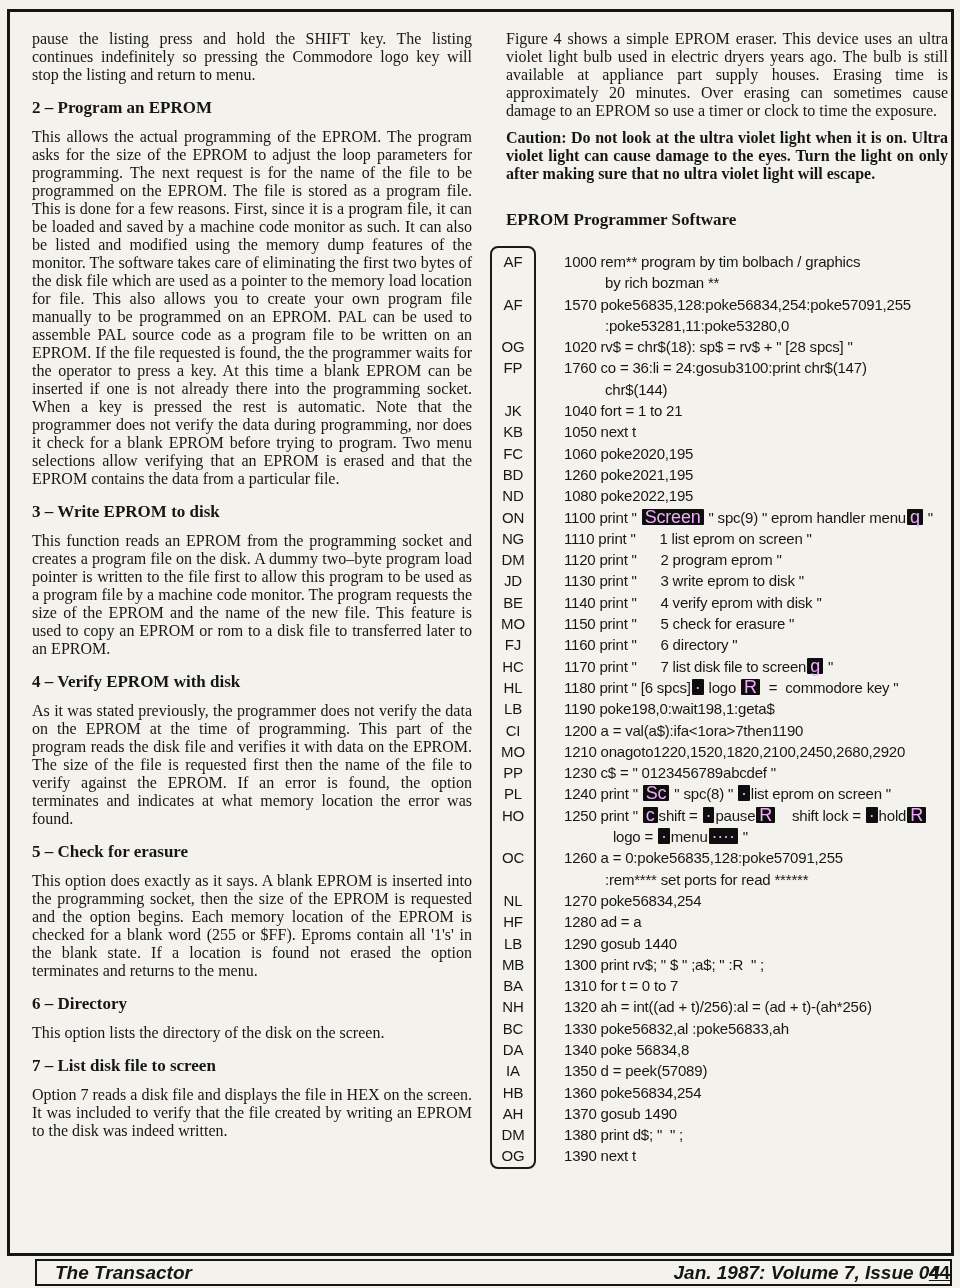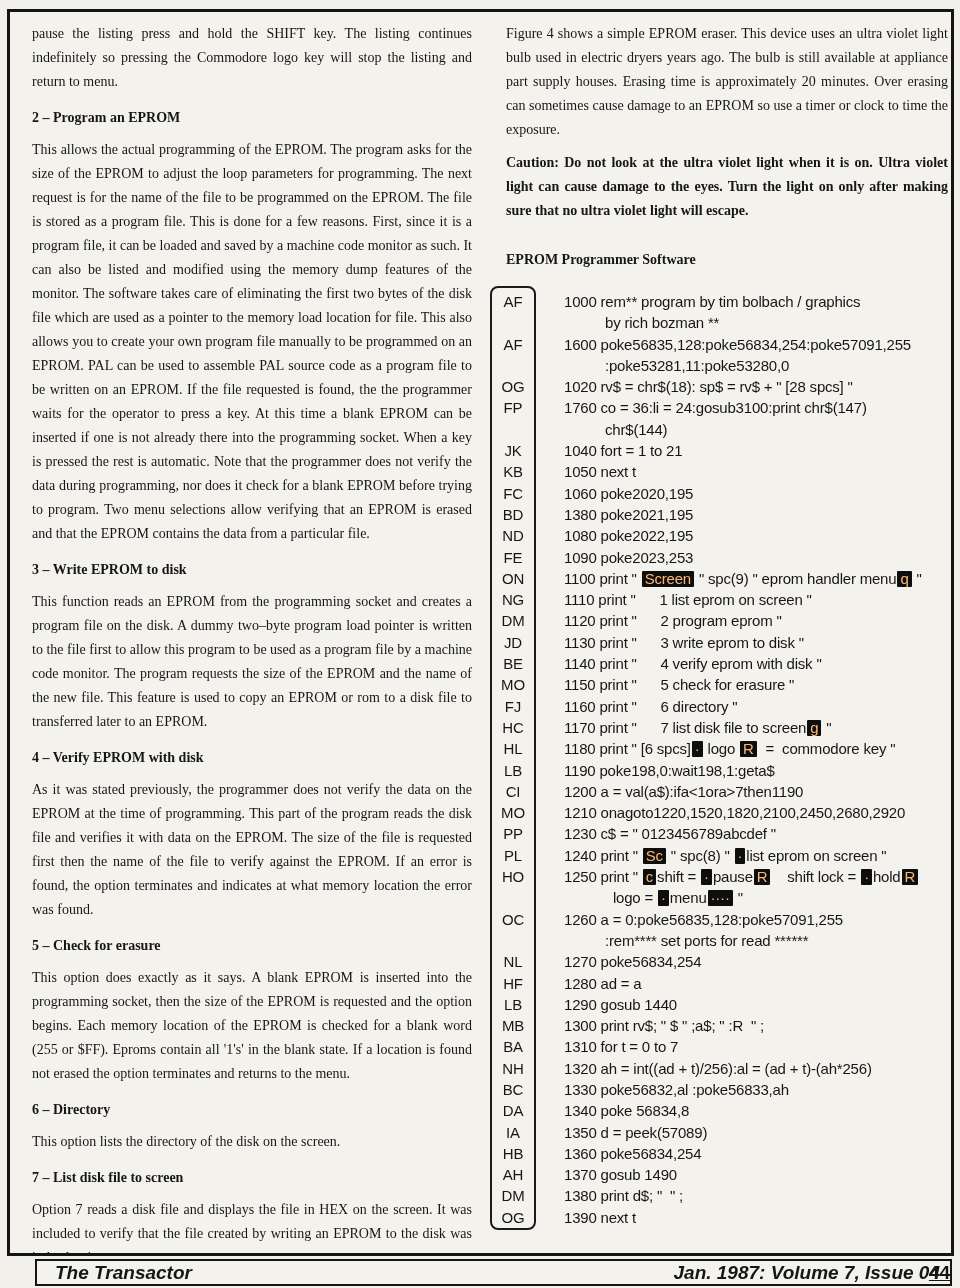--- a/index.html
+++ b/index.html
@@ -2,36 +2,36 @@
 <html><head>
 <meta charset="utf-8">
 <style>
   html,body{margin:0;padding:0;width:960px;height:1288px;overflow:hidden;
     background:#f2f0ea;font-family:"Liberation Serif",serif;color:#161616;}
   .page-frame{position:absolute;left:7px;top:9px;width:941px;height:1241px;
     border:3px solid #151515;background:#f4f2ec;overflow:hidden;}
   .col{position:absolute;top:10px;}
   .col-left{left:22px;width:440px;}
   .col-right{left:496px;width:442px;}
-  .col p{margin:0 0 9px;font-size:14px;line-height:24px;text-align:justify;}
+  .col p{margin:8px 0 9px;font-size:16px;line-height:18px;text-align:justify;}
   .col p.pb{font-weight:700;}
-  .col h3{margin:13px 0 9px;font-size:14px;line-height:22px;font-weight:700;}
+  .col h3{margin:13px 0 9px;font-size:17px;line-height:22px;font-weight:700;}
   .col-right h3{margin-top:26px;margin-bottom:20px;}
   
   .listing{position:relative;margin-left:-16px;margin-top:5px;
     font-family:"Liberation Sans",sans-serif;font-size:15px;letter-spacing:-0.2px;}
   .cbox{position:absolute;left:0;top:-5px;bottom:-2px;width:42px;
     border:2px solid #1a1a1a;border-radius:8px;}
   .lrow{display:flex;}
   .chk{flex:none;width:46px;text-align:center;line-height:21.3px;}
   .codecell{flex:1;padding-left:28px;}
   .ln{white-space:pre;line-height:21.3px;}
   .ln.cont{padding-left:41px;}
-  .rev{display:inline-block;background:#0e0e0e;color:#fdba74;
-    padding:0 3px;margin:0 1px;border-radius:1px;font-size:15px;line-height:16px;}
+  .rev{display:inline-block;background:#0e0e0e;color:#f0abfc;
+    padding:0 3px;margin:0 1px;border-radius:1px;font-size:18px;line-height:16px;}
   
   .footer{position:absolute;left:35px;top:1259px;width:913px;height:23px;
     border:2px solid #151515;background:#f4f2ec;
     font-family:"Liberation Sans",sans-serif;font-weight:700;font-style:italic;
     font-size:19px;display:flex;align-items:center;}
   .f-left{margin-left:18px;}
   .f-center{position:absolute;left:0;right:0;text-align:right;font-style:normal;text-decoration:underline;}
   .f-right{margin-left:auto;margin-right:10px;}
 </style>
 </head>
@@ -65,21 +65,21 @@
           <div class="lrow">
             <div class="chk">AF</div>
             <div class="codecell">
               <div class="ln"><span>1000 rem** program by tim bolbach / graphics</span></div>
               <div class="ln cont"><span>by rich bozman **</span></div>
             </div>
           </div>
           <div class="lrow">
             <div class="chk">AF</div>
             <div class="codecell">
-              <div class="ln"><span>1600 poke56835,128:poke56834,254:poke57091,255</span></div>
+              <div class="ln"><span>1570 poke56835,128:poke56834,254:poke57091,255</span></div>
               <div class="ln cont"><span>:poke53281,11:poke53280,0</span></div>
             </div>
           </div>
           <div class="lrow">
             <div class="chk">OG</div>
             <div class="codecell">
               <div class="ln"><span>1020 rv$ = chr$(18): sp$ = rv$ + " [28 spcs] "</span></div>
             </div>
           </div>
           <div class="lrow">
@@ -103,33 +103,27 @@
           </div>
           <div class="lrow">
             <div class="chk">FC</div>
             <div class="codecell">
               <div class="ln"><span>1060 poke2020,195</span></div>
             </div>
           </div>
           <div class="lrow">
             <div class="chk">BD</div>
             <div class="codecell">
-              <div class="ln"><span>1380 poke2021,195</span></div>
+              <div class="ln"><span>1260 poke2021,195</span></div>
             </div>
           </div>
           <div class="lrow">
             <div class="chk">ND</div>
             <div class="codecell">
               <div class="ln"><span>1080 poke2022,195</span></div>
-            </div>
-          </div>
-          <div class="lrow">
-            <div class="chk">FE</div>
-            <div class="codecell">
-              <div class="ln"><span>1090 poke2023,253</span></div>
             </div>
           </div>
           <div class="lrow">
             <div class="chk">ON</div>
             <div class="codecell">
               <div class="ln"><span>1100 print " </span><span class="rev">Screen</span><span> " spc(9) " eprom handler menu</span><span class="rev">q</span><span> "</span></div>
             </div>
           </div>
           <div class="lrow">
             <div class="chk">NG</div>

